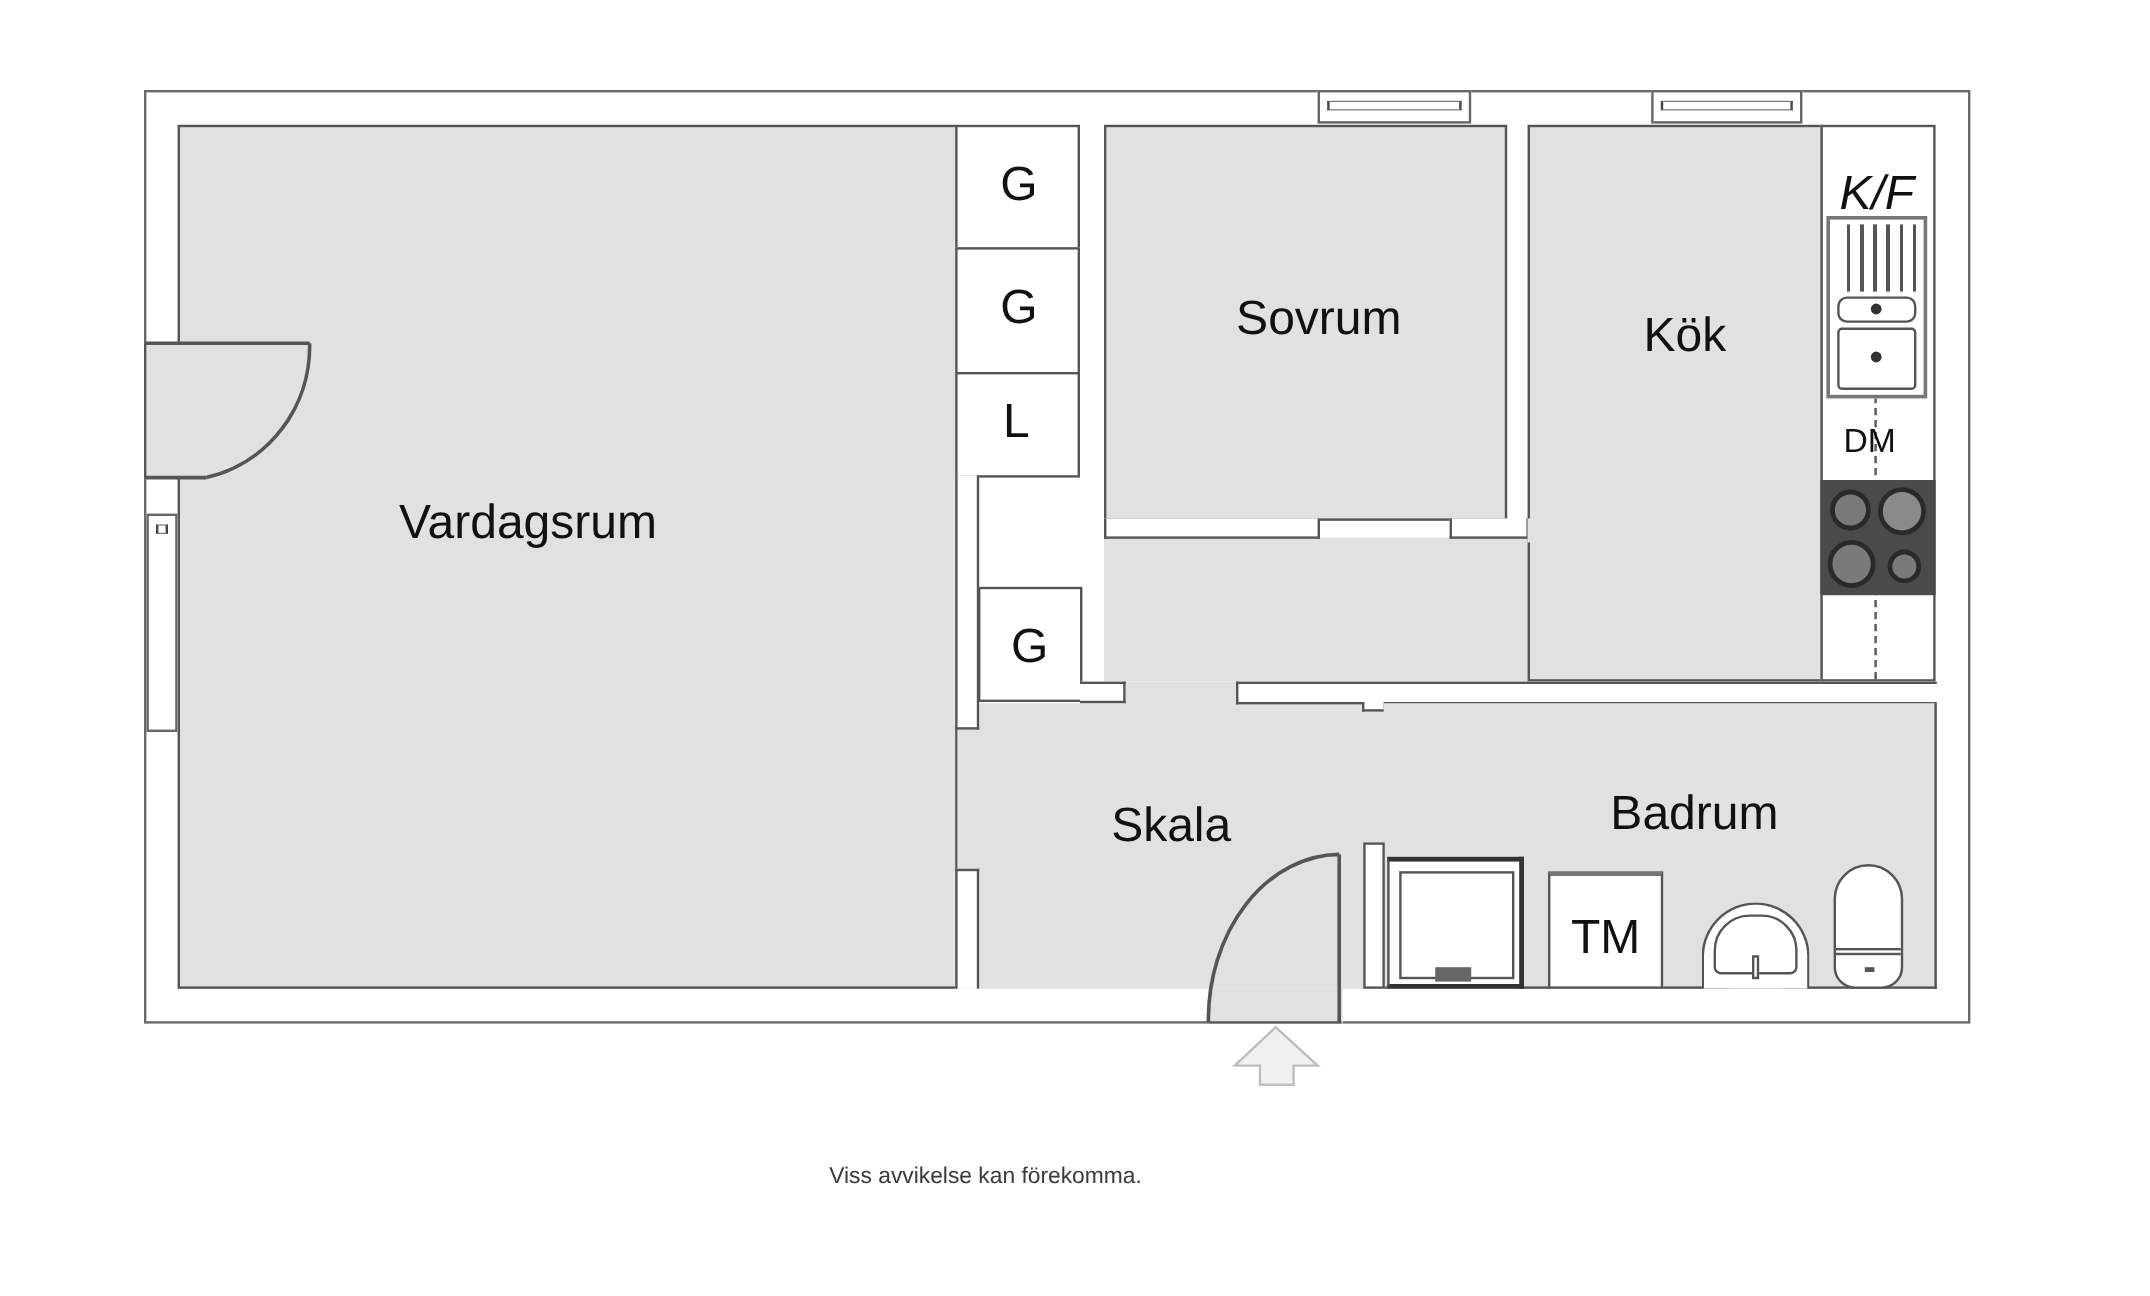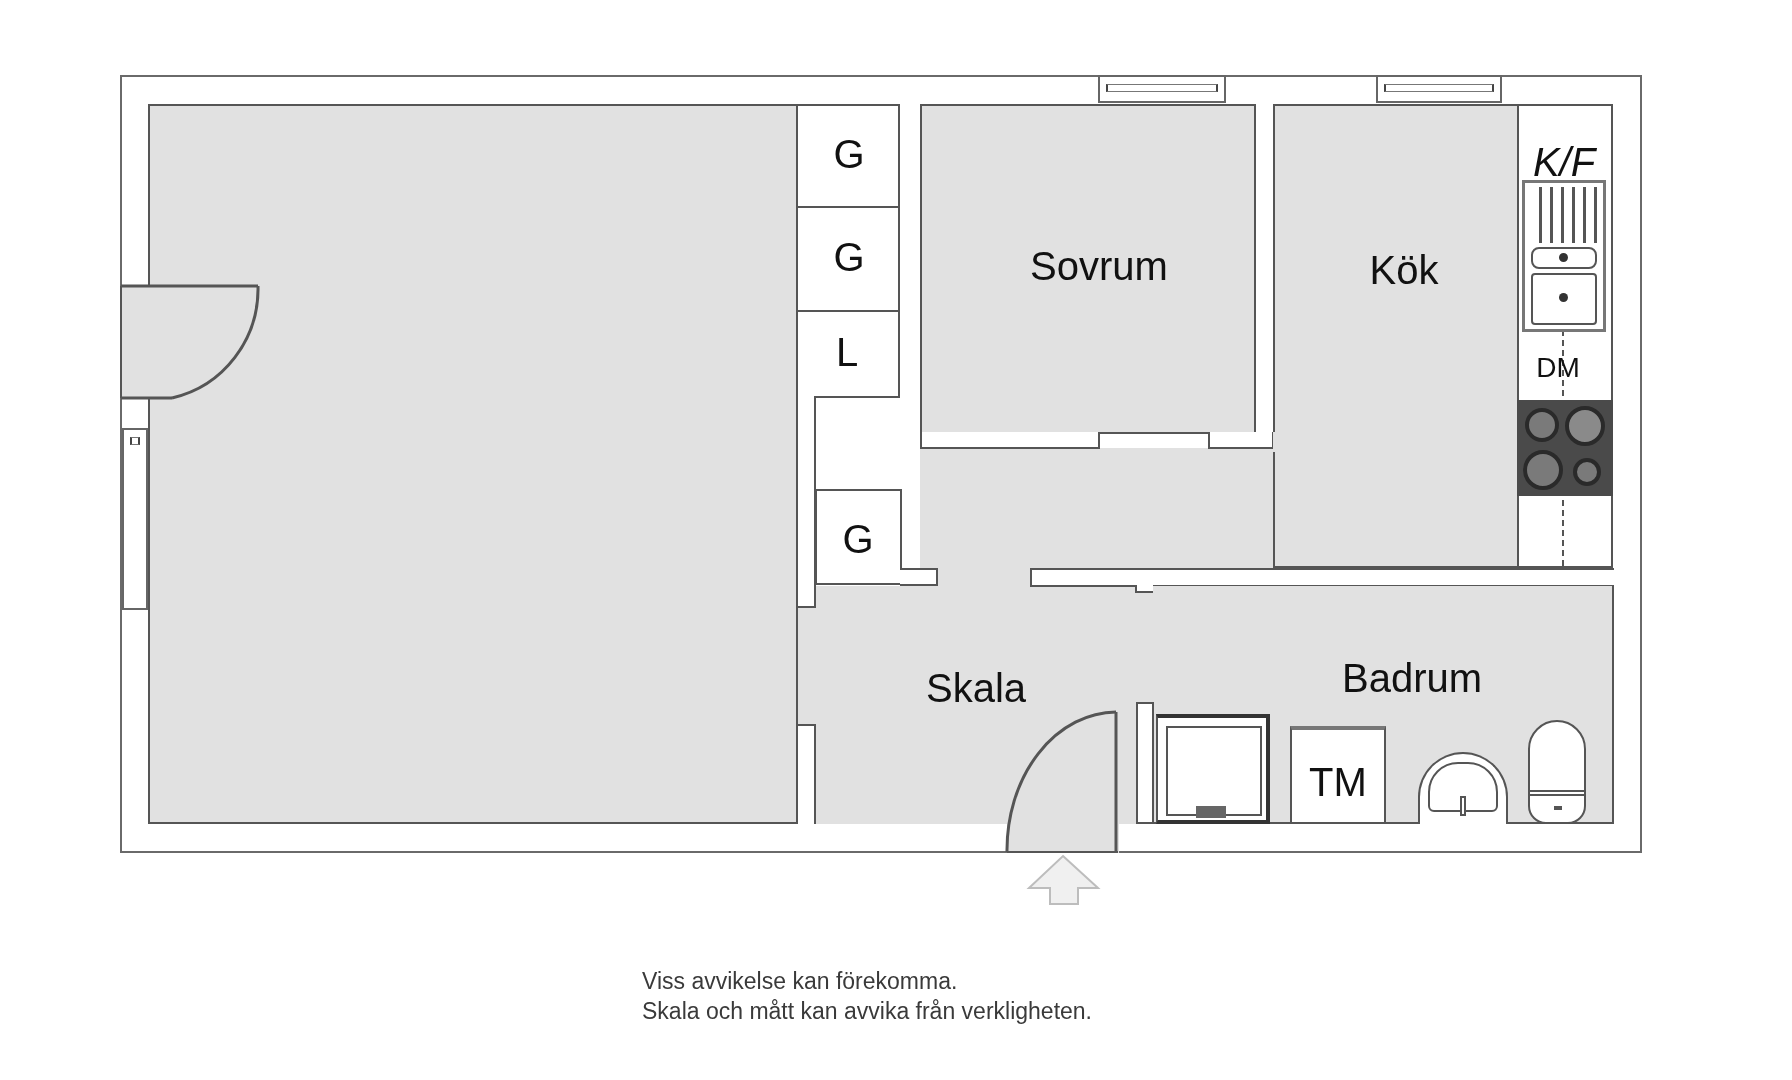--- a/index.html
+++ b/index.html
@@ -6,21 +6,21 @@
   body{width:1792px;height:1080px;position:relative;overflow:hidden;font-family:"Liberation Sans",sans-serif;}
   .abs{position:absolute;box-sizing:border-box;}
   .plan{position:absolute;left:0;top:0;width:1792px;height:1080px;}
   .outer{left:120px;top:75px;width:1522px;height:778px;border:2px solid #6a6a6a;background:#fff;}
   .room{background:#e1e1e1;border:2px solid #555;}
   .label{position:absolute;color:#111;font-size:40px;white-space:nowrap;transform:translate(-50%,-50%);}
   .label.small{font-size:30px;}
   .closet{background:#fff;border:2px solid #555;}
   .win{background:#fff;border:2px solid #666;}
   .win::before{content:"";position:absolute;left:6px;right:6px;top:7px;height:6px;border:1.5px solid #777;border-left:2px solid #444;border-right:2px solid #444;}
-  .footer{position:absolute;left:642px;top:966px;font-size:23px;color:#3a3a3a;line-height:30px;}
+  .footer{position:absolute;left:691px;top:966px;font-size:19px;color:#3a3a3a;line-height:30px;}
   svg{position:absolute;left:0;top:0;}
 </style>
 </head>
 <body>
 
 <div class="plan">
 
   <div class="abs outer"></div>
 
   <div class="abs win" style="left:1098px;top:75px;width:128px;height:28px;"></div>
@@ -107,31 +107,31 @@
       <line x1="1116" y1="712" x2="1116" y2="852" stroke="#555" stroke-width="3"></line>
       <path d="M1116 712 A 110 138 0 0 0 1007 852" fill="none" stroke="#555" stroke-width="3"></path>
       <line x1="1007" y1="852" x2="1118" y2="852" stroke="#555" stroke-width="2"></line>
     </g>
 
     <g>
       <polygon points="1063,856 1098,888 1078,888 1078,904 1050,904 1050,888 1029,888" fill="#f0f0f0" stroke="#bdbdbd" stroke-width="2"></polygon>
     </g>
   </svg>
 
+  <div class="label" style="left:440px;top:436px;">Vardagsrum</div>
   <div class="label" style="left:1075px;top:266px;margin-left:24px;">Sovrum</div>
-  <div class="label" style="left:1404px;top:270px;text-align:right;">Kök</div>
+  <div class="label" style="left:1404px;top:280px;text-align:right;">Kök</div>
   <div class="label" style="left:976px;top:688px;">Skala</div>
   <div class="label" style="left:1384px;top:678px;margin-left:28px;">Badrum</div>
 
   <div class="label" style="left:849px;top:154px;">G</div>
   <div class="label" style="left:849px;top:257px;">G</div>
   <div class="label" style="left:847px;top:352px;">L</div>
   <div class="label" style="left:858px;top:539px;">G</div>
 
   <div class="label" style="left:1564px;top:162px;font-style:italic;">K/F</div>
   <div class="label small" style="left:1558px;top:368px;font-size:28px;">DM</div>
   <div class="label" style="left:1338px;top:782px;">TM</div>
 
   <div class="footer">
     <div>Viss avvikelse kan förekomma.</div>
-    <div>Skala och mått kan avvika från verkligheten.</div>
   </div>
 </div>
 
 </body></html>

